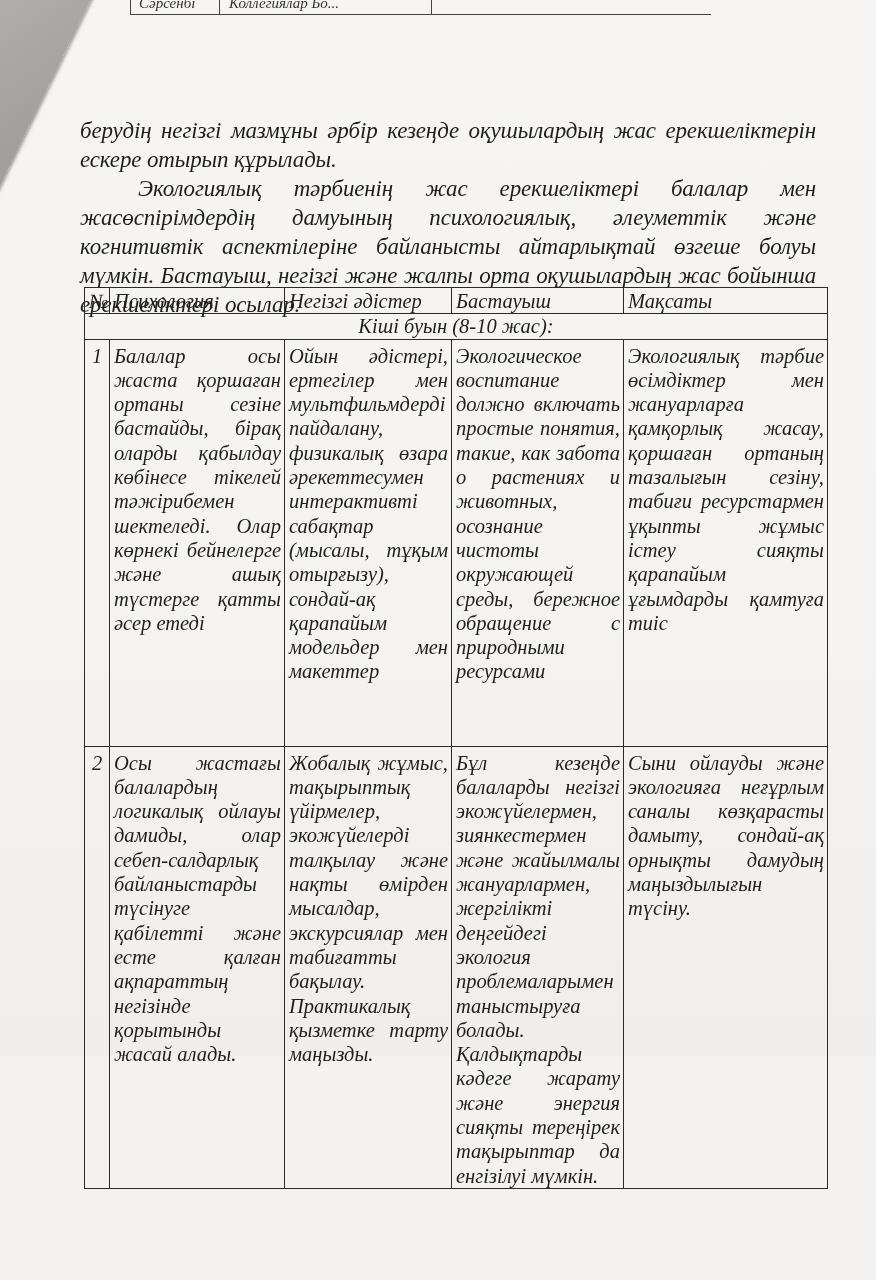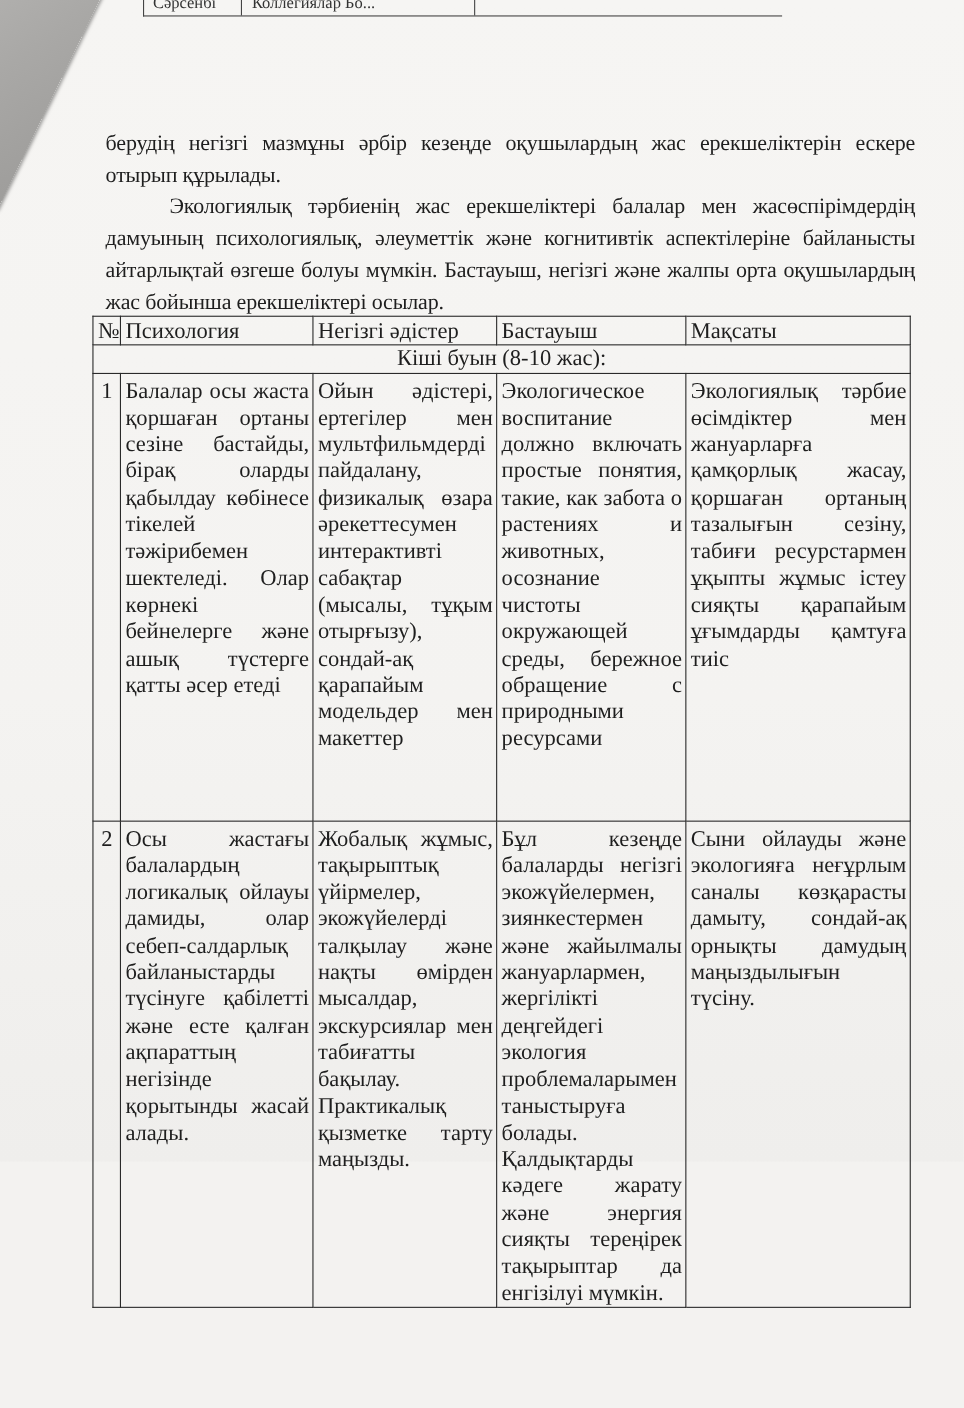--- a/index.html
+++ b/index.html
@@ -5,42 +5,43 @@
     html, body { margin: 0; padding: 0; }
     body {
       width: 876px; height: 1280px; overflow: hidden; position: relative;
       background: #f3f2f0;
       font-family: "Liberation Serif", "DejaVu Serif", serif;
       color: #1e1e1e;
     }
     .page {
       position: absolute; left: 0; top: 0; width: 876px; height: 1056px;
       background: linear-gradient(180deg, #f6f5f3 0%, #f4f3f1 60%, #efeeec 100%);
+      font-style: italic;
     }
     
     .corner {
       position: absolute; left: -40px; top: -60px; width: 160px; height: 250px;
       background: linear-gradient(135deg, #b9b8b6 0%, #a9a8a6 55%, #9e9d9b 100%);
       transform: skewX(-26deg);
       transform-origin: top left;
       box-shadow: 2px 2px 3px rgba(0,0,0,0.35);
     }
     
     .top-fragment {
       position: absolute; left: 130px; top: -6px; width: 580px; height: 20px;
       border-bottom: 1.5px solid #444; border-left: 1.5px solid #444;
       font-size: 15px; color: #333; overflow: hidden;
     }
     .top-fragment span { position: absolute; top: 1px; }
     .tf-sep1 { position: absolute; left: 88px; top: 0; height: 22px; border-left: 1.5px solid #444; }
     .tf-sep2 { position: absolute; left: 300px; top: 0; height: 22px; border-left: 1.5px solid #444; }
 
     .para {
-      position: absolute; left: 96px; width: 736px;
-      font-size: 20px; line-height: 29px; text-align: justify;
+      position: absolute; left: 80px; width: 736px;
+      font-size: 23px; line-height: 29px; text-align: justify;
       letter-spacing: -0.15px;
     }
     .p1 { top: 116px; }
     .p2 { top: 174px; text-indent: 58px; }
 
     table.main {
       position: absolute; left: 84px; top: 287px; width: 743px;
       border-collapse: collapse; table-layout: fixed;
       font-size: 20.5px; line-height: 24.3px;
     }

